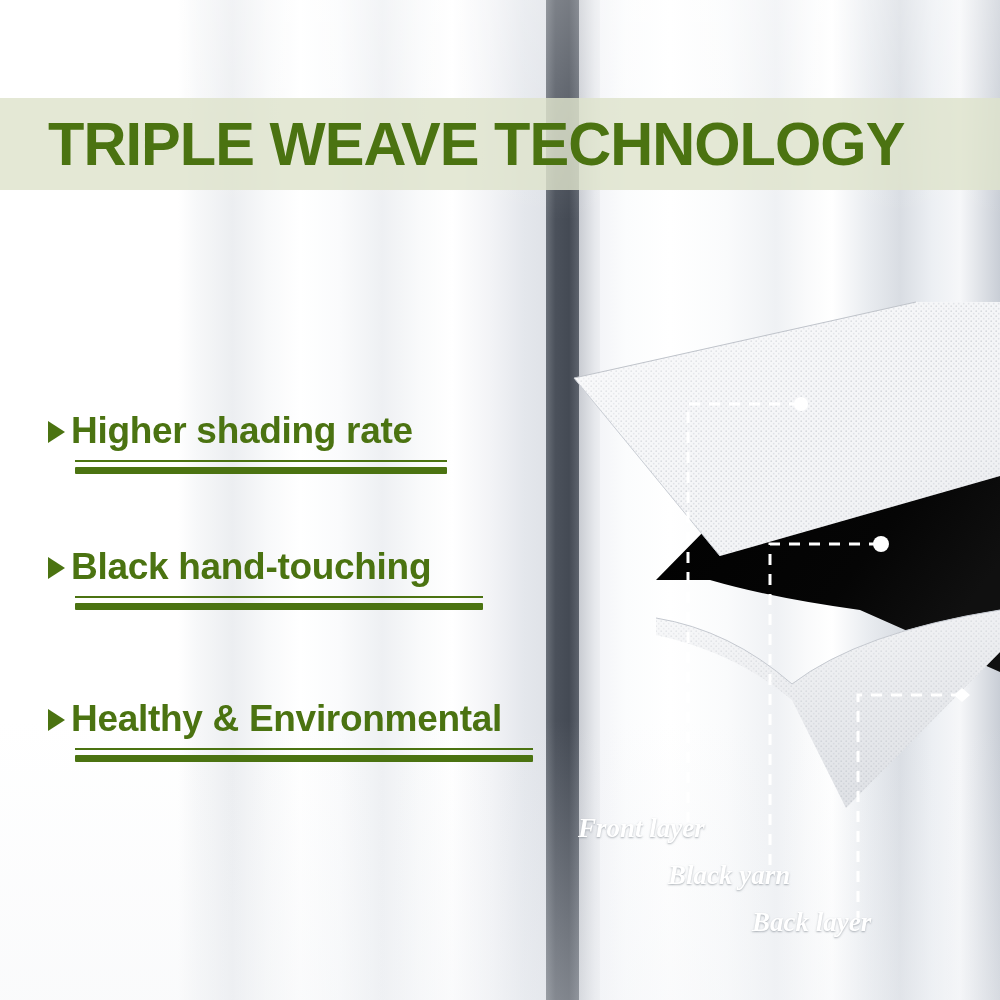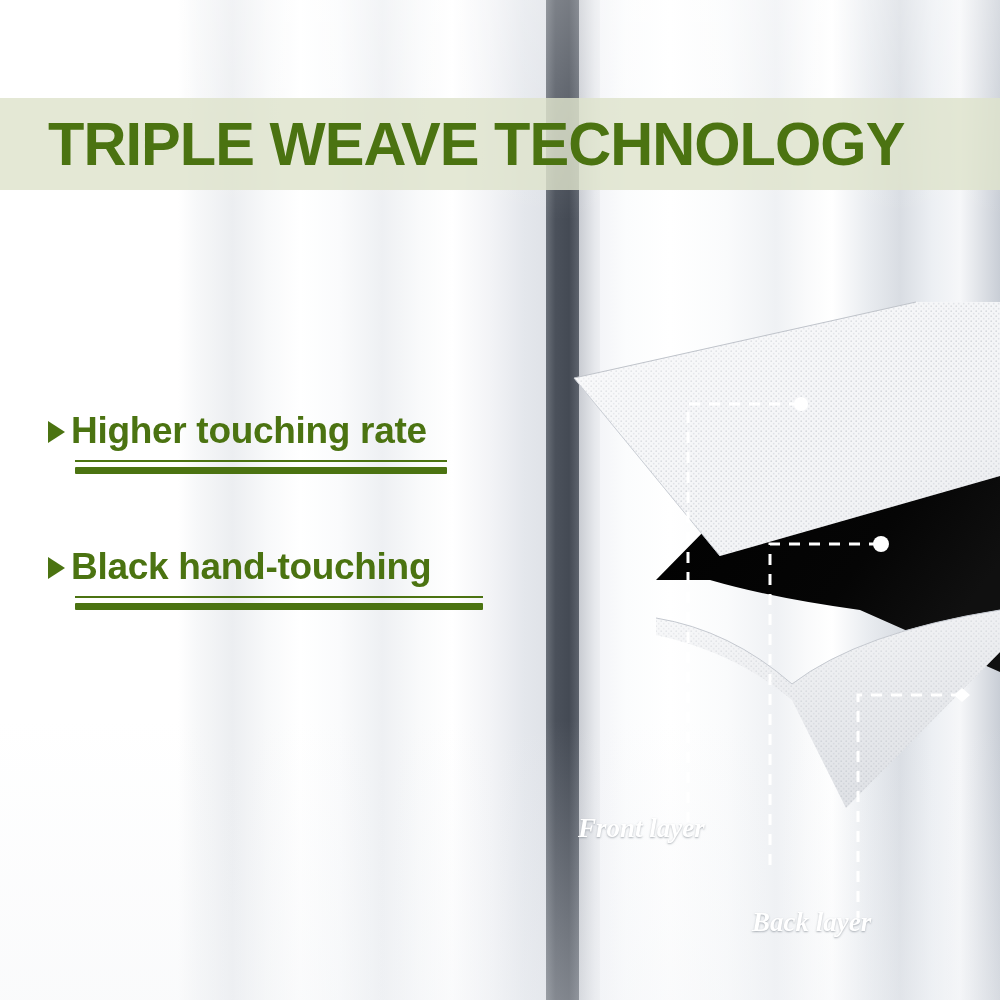--- a/index.html
+++ b/index.html
@@ -155,39 +155,49 @@
   </div>
 
   <div class="title-band"></div>
   <div class="title-text">TRIPLE WEAVE TECHNOLOGY</div>
 
   <div class="features">
 
     <div class="feature f1">
       <div class="feature-row">
         <span class="bullet-tri"></span>
-        <span class="feature-label">Higher touching rate</span>
+        <span class="feature-label">Higher shading rate</span>
       </div>
       <div class="rule-wrap">
         <div class="rule-thin"></div>
         <div class="rule-thick"></div>
       </div>
     </div>
 
     <div class="feature f2">
       <div class="feature-row">
         <span class="bullet-tri"></span>
         <span class="feature-label">Black hand-touching</span>
       </div>
       <div class="rule-wrap">
         <div class="rule-thin"></div>
         <div class="rule-thick"></div>
       </div>
     </div>
 
+    <div class="feature f3">
+      <div class="feature-row">
+        <span class="bullet-tri"></span>
+        <span class="feature-label">Healthy &amp; Environmental</span>
+      </div>
+      <div class="rule-wrap">
+        <div class="rule-thin"></div>
+        <div class="rule-thick"></div>
+      </div>
+    </div>
 
   </div>
 
   <div class="swatch">
     <svg width="440" height="560" viewBox="0 0 440 560" xmlns="http://www.w3.org/2000/svg">
       <defs>
         <pattern id="weave" width="5" height="5" patternUnits="userSpaceOnUse">
           <rect width="5" height="5" fill="#f4f5f7"></rect>
           <circle cx="1.2" cy="1.2" r="0.85" fill="#d2d5da"></circle>
           <circle cx="3.7" cy="3.7" r="0.85" fill="#dcdfe4"></circle>
@@ -239,15 +249,16 @@
       <circle cx="881" cy="544" r="8" fill="#ffffff"></circle>
     </g>
 
     <g>
       <path d="M 962 695 L 858 695 L 858 918" fill="none" stroke="#ffffff" stroke-width="3" stroke-dasharray="11 9"></path>
       <polygon points="962,688 970,695 962,702 954,695" fill="#ffffff"></polygon>
     </g>
   </svg>
 
   <div class="caption cap-front">Front layer</div>
+  <div class="caption cap-black">Black yarn</div>
   <div class="caption cap-back">Back layer</div>
 
 </div>
 
 </body></html>

